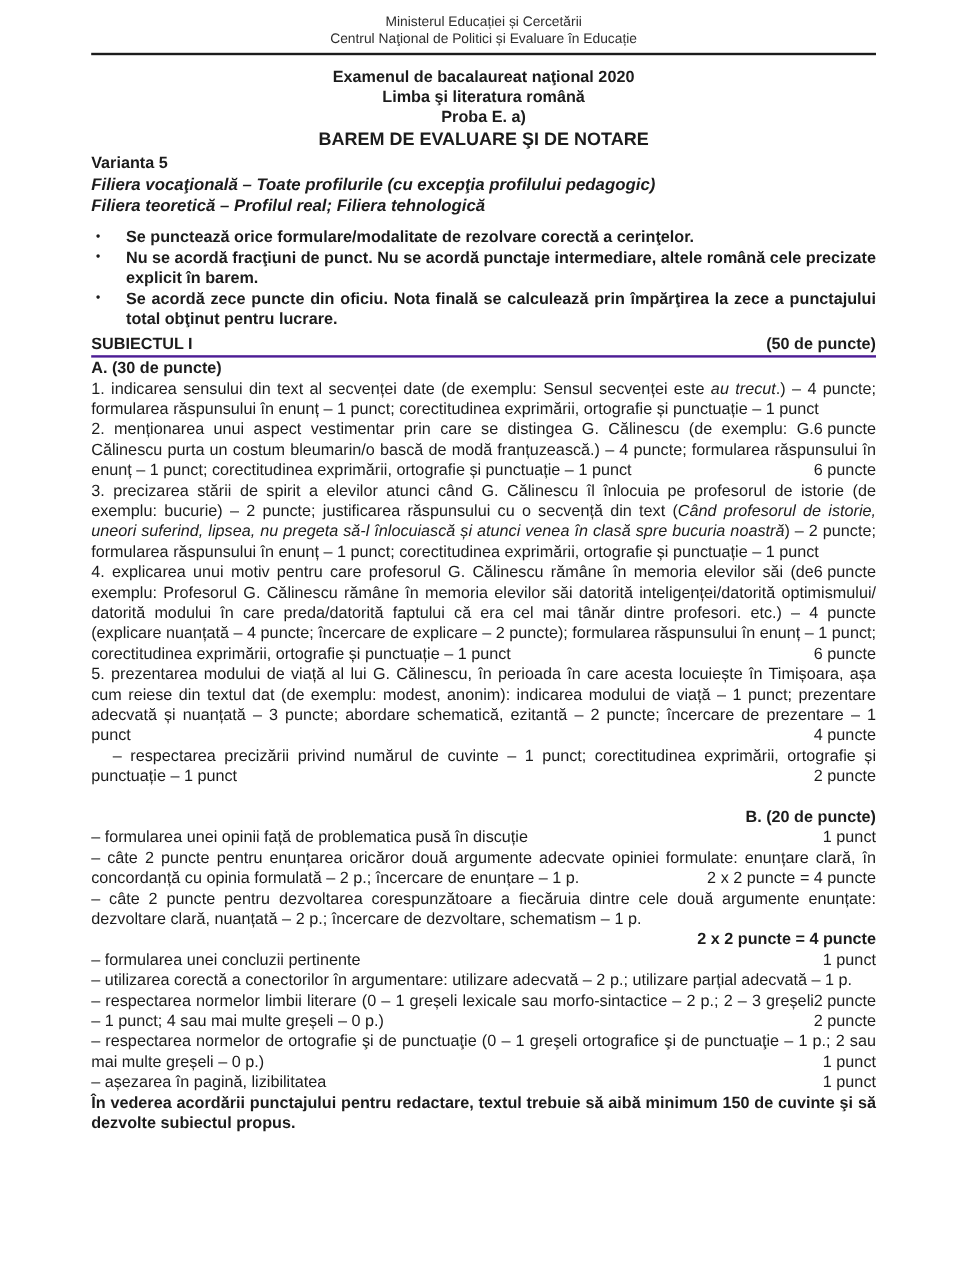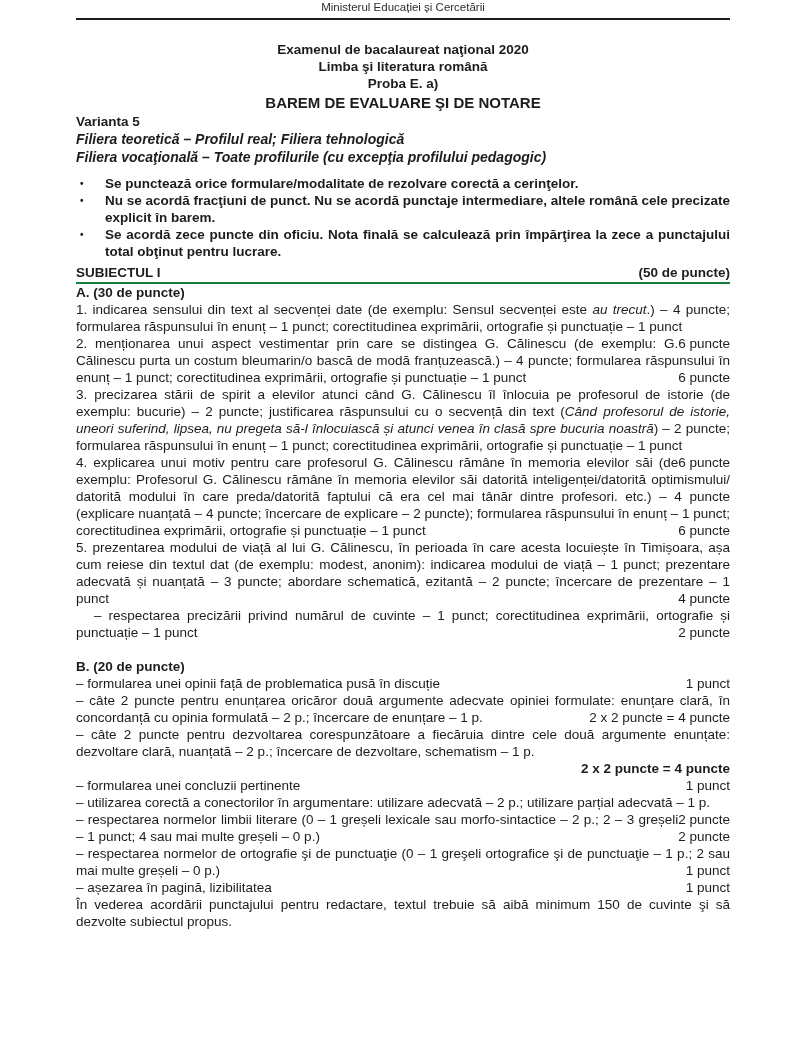--- a/index.html
+++ b/index.html
@@ -2,73 +2,74 @@
 <html lang="ro"><head>
 <meta charset="utf-8">
 <style>
   html, body { margin: 0; padding: 0; background: #ffffff; }
   .page {
     position: relative;
     width: 800px;
     height: 1054px;
     box-sizing: border-box;
     background: #ffffff;
-    padding: 0 70px 0 76px;
+    padding: 12px 70px 0 76px;
     font-family: "Liberation Sans", sans-serif;
     font-size: 13.5px;
     line-height: 17px;
     color: #1c1c1c;
     overflow: hidden;
   }
   .doc-header { text-align: center; font-size: 11.5px; line-height: 14px; color: #2e2e2e; }
   .header-rule { border-bottom: 2px solid #1c1c1c; margin-top: 4px; }
-  .title-block { text-align: center; font-weight: bold; margin-top: 21px; }
+  .title-block { text-align: center; font-weight: bold; margin-top: 9px; }
   .title-line { font-size: 13.5px; line-height: 17px; }
   .barem-line { font-size: 15px; line-height: 20px; margin-top: 1px; }
   .variant-line { text-align: left; font-weight: bold; font-size: 13.5px; line-height: 17px; }
   .filiera-line { font-weight: bold; font-style: italic; font-size: 14px; line-height: 18px; }
   .bullet-list { margin-top: 9px; font-weight: bold; }
   .bullet-row { display: flex; }
   .bullet-marker { flex: none; width: 25px; padding-left: 4px; font-size: 10px; line-height: 17px; }
   .bullet-text { flex: 1; text-align: justify; }
   .subject-line {
     display: flex; justify-content: space-between;
-    font-weight: bold; border-bottom: 2px solid #15803d;
+    font-weight: bold; border-bottom: 2px solid #4c1d95;
     margin-top: 4px; padding-bottom: 1px;
   }
   .section-heading { font-weight: bold; }
-  .section-heading.gap { margin-top: 17px; }
+  .section-heading.gap { margin-top: 17px; text-align: right; }
   p.item { margin: 0; text-align: justify; }
   p.item.indent { text-indent: 18px; }
   .it { font-style: italic; }
   .score { float: right; font-weight: normal; }
   .score-line { text-align: right; font-weight: bold; }
-  .final-note { font-weight: normal; text-align: justify; margin: 0; }
+  .final-note { font-weight: bold; text-align: justify; margin: 0; }
 </style>
 </head>
 <body>
 
 <div class="page">
 
   <div class="doc-header">
     <div>Ministerul Educației și Cercetării</div>
+    <div>Centrul Naţional de Politici și Evaluare în Educație</div>
   </div>
   <div class="header-rule"></div>
 
   <div class="title-block">
     <div class="title-line">Examenul de bacalaureat naţional 2020</div>
     <div class="title-line">Limba şi literatura română</div>
     <div class="title-line">Proba E. a)</div>
     <div class="barem-line">BAREM DE EVALUARE ŞI DE NOTARE</div>
   </div>
   <div class="variant-line">Varianta 5</div>
 
   <div>
+    <div class="filiera-line">Filiera vocaţională – Toate profilurile (cu excepţia profilului pedagogic)</div>
     <div class="filiera-line">Filiera teoretică – Profilul real; Filiera tehnologică</div>
-    <div class="filiera-line">Filiera vocaţională – Toate profilurile (cu excepţia profilului pedagogic)</div>
   </div>
 
   <div class="bullet-list" id="bullet-list">
       <div class="bullet-row">
         <span class="bullet-marker">•</span>
         <div class="bullet-text">Se punctează orice formulare/modalitate de rezolvare corectă a cerinţelor.</div>
       </div>
       <div class="bullet-row">
         <span class="bullet-marker">•</span>
         <div class="bullet-text">Nu se acordă fracţiuni de punct. Nu se acordă punctaje intermediare, altele română cele precizate explicit în barem.</div>

